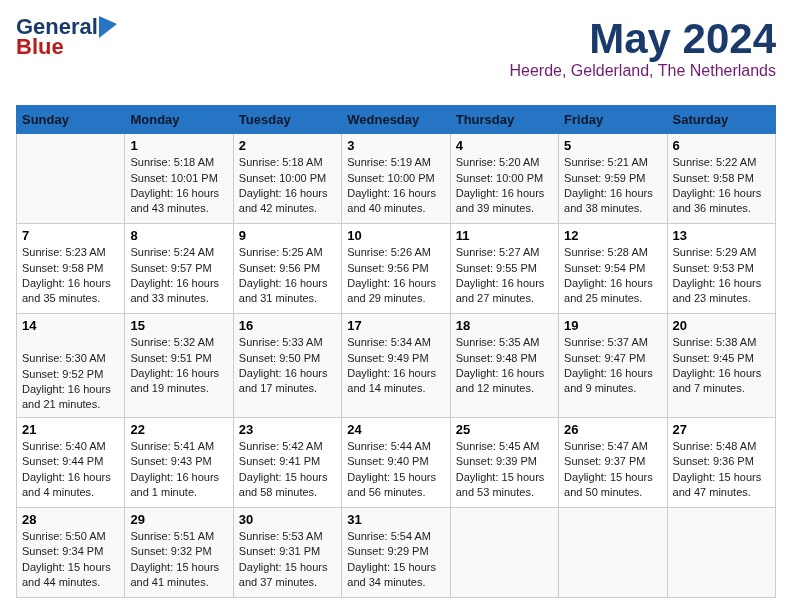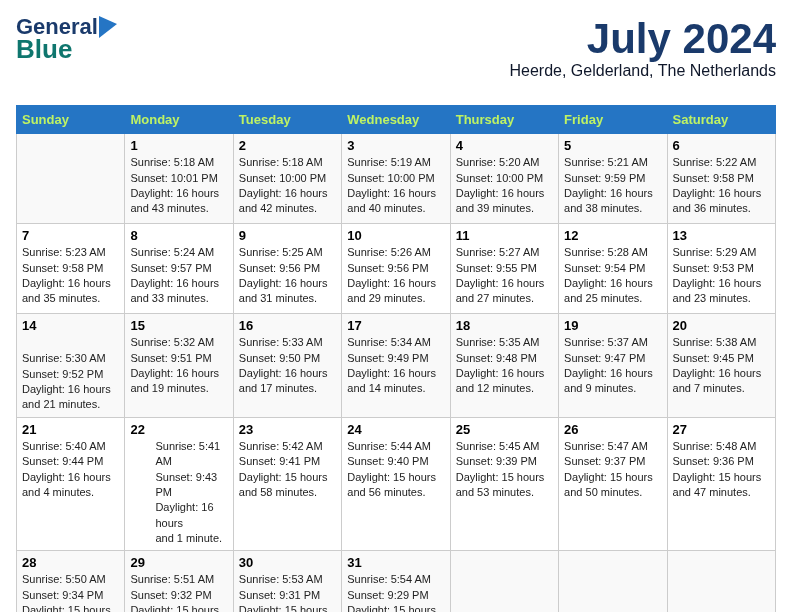--- a/index.html
+++ b/index.html
@@ -34,31 +34,31 @@
       text-align: right;
     }
     .month-title {
       font-size: 42px;
       font-weight: bold;
       color: #1a3a6b;
       line-height: 1.1;
     }
     .location {
       font-size: 16px;
-      color: #0f172a;
+      color: #701a75;
       font-weight: normal;
     }
     table {
       width: 100%;
       border-collapse: collapse;
       font-size: 11px;
     }
     thead th {
       background: #2575c4;
-      color: #bef264;
+      color: #0f172a;
       text-align: left;
       padding: 6px 5px;
       font-size: 13px;
       font-weight: bold;
       border: 1px solid #2575c4;
     }
     tbody td {
       border: 1px solid #ccc;
       vertical-align: top;
       padding: 4px 5px;
@@ -86,25 +86,25 @@
 
 <div class="header">
   <div class="logo">
     <div class="logo-text">
       <span class="logo-general">General</span>
       <svg width="18" height="22" viewBox="0 0 18 22" style="margin:0 1px;">
         <polygon points="0,0 18,8 0,22" fill="#2575c4"></polygon>
       </svg>
     </div>
     <div style="margin-top:-4px;">
-      <span style="color:#0f766e;font-size:26px;font-weight:bold;">Blue</span>
+      <span style="color:#b91c1c;font-size:22px;font-weight:bold;">Blue</span>
     </div>
   </div>
   <div class="title-block">
-    <div class="month-title">July 2024</div>
+    <div class="month-title">May 2024</div>
     <div class="location">Heerde, Gelderland, The Netherlands</div>
   </div>
 </div>
 
 <table>
   <thead>
     <tr>
     <th>Sunday</th>
         <th>Monday</th>
         <th>Tuesday</th>
@@ -265,21 +265,21 @@
       <tr>
         <td>
           <span class="day-num">21</span>
           <div class="day-info" style="white-space: pre-line;">Sunrise: 5:40 AM
 Sunset: 9:44 PM
 Daylight: 16 hours
 and 4 minutes.</div>
         </td>
         <td>
           <span class="day-num">22</span>
-          <div class="day-info" style="white-space: pre-line; margin-left: 25px;">Sunrise: 5:41 AM
+          <div class="day-info" style="white-space: pre-line;">Sunrise: 5:41 AM
 Sunset: 9:43 PM
 Daylight: 16 hours
 and 1 minute.</div>
         </td>
         <td>
           <span class="day-num">23</span>
           <div class="day-info" style="white-space: pre-line;">Sunrise: 5:42 AM
 Sunset: 9:41 PM
 Daylight: 15 hours
 and 58 minutes.</div>

